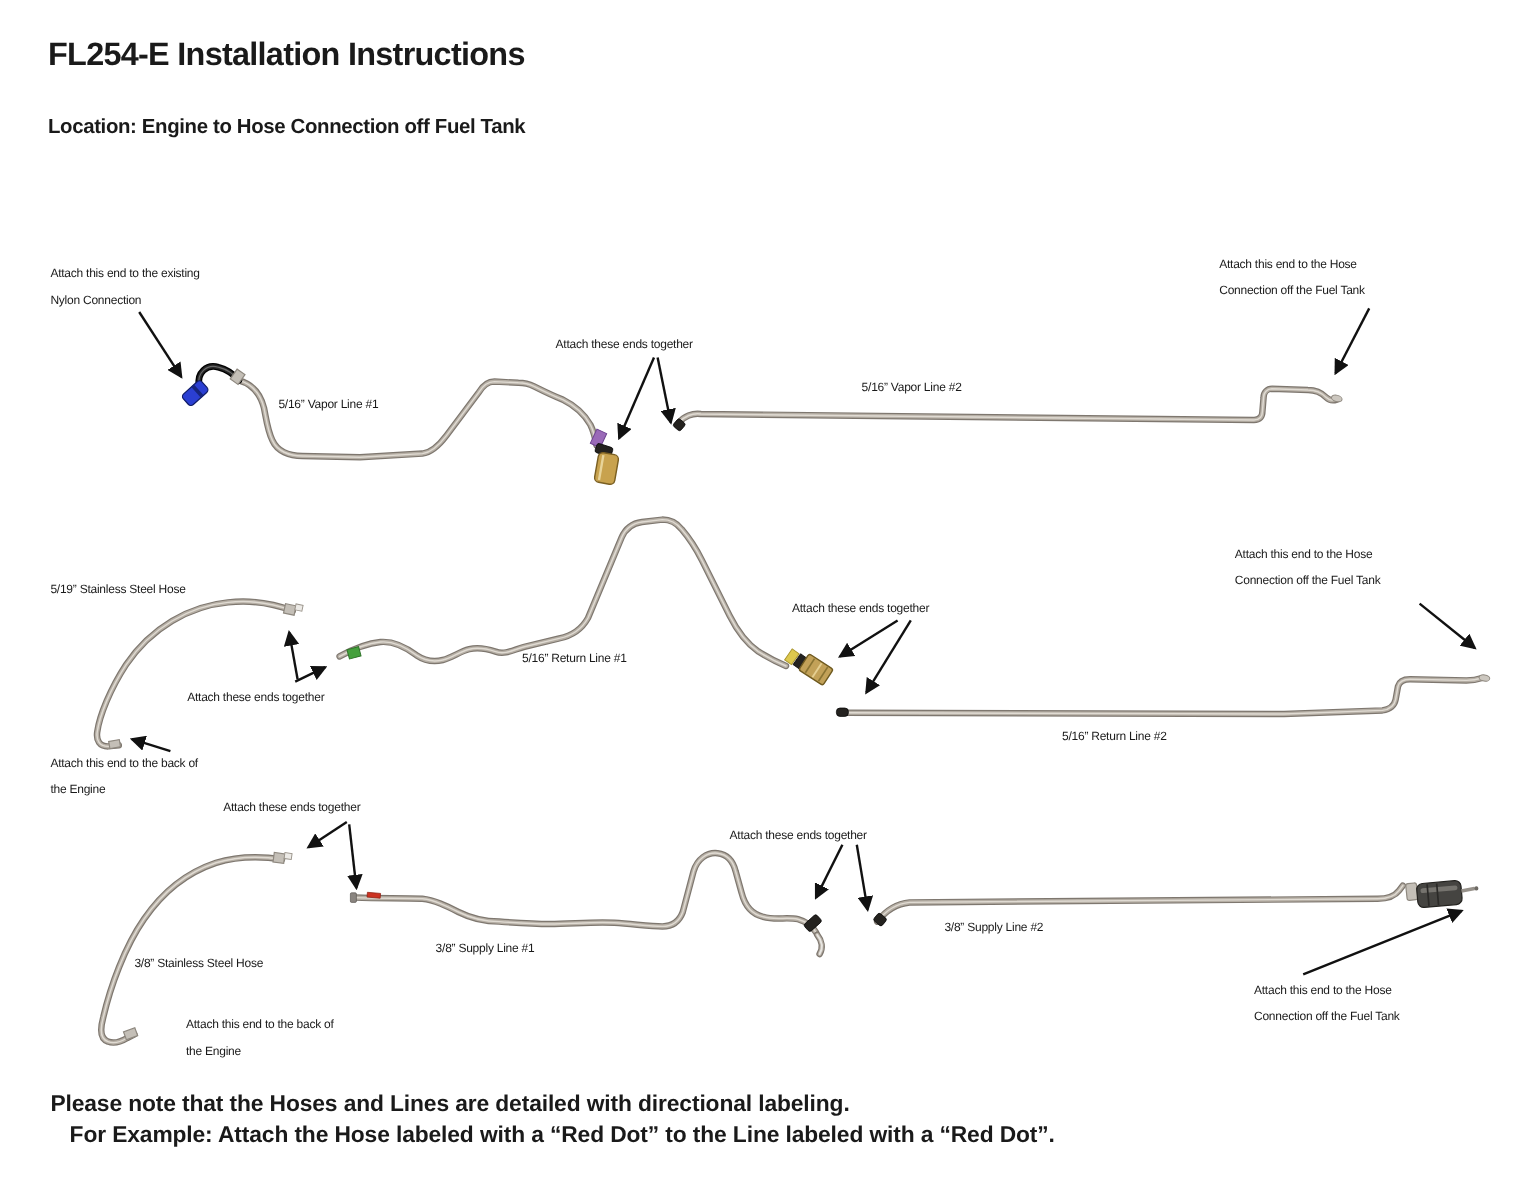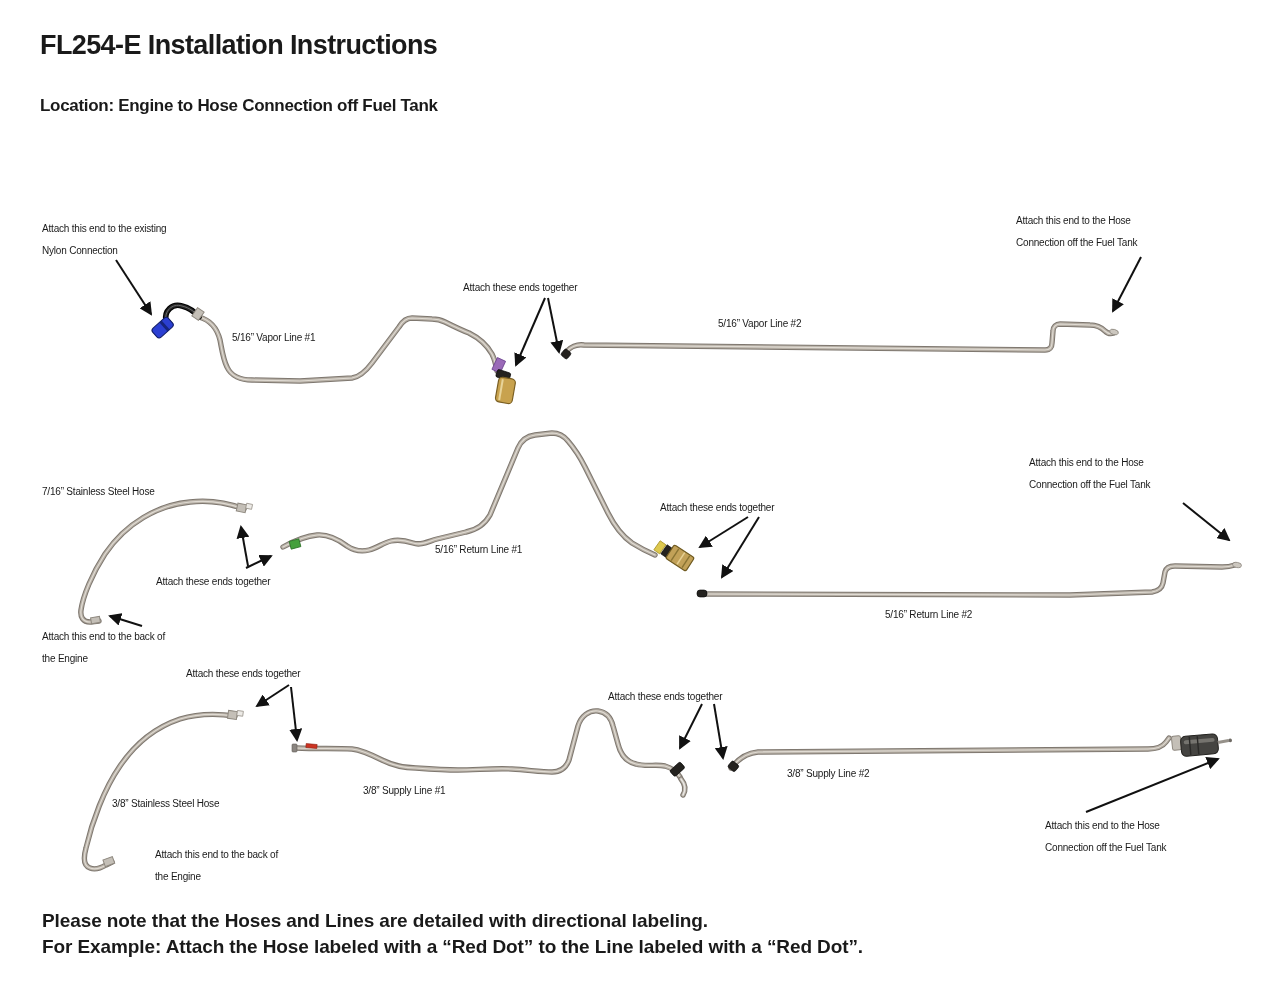--- a/index.html
+++ b/index.html
@@ -206,35 +206,35 @@
   <div class="lbl h2" style="left:40px;top:95px;">Location: Engine to Hose Connection off Fuel Tank</div>
 
   <div class="lbl" style="left:42px;top:218px;">Attach this end to the existing
 Nylon Connection</div>
   <div class="lbl" style="left:463px;top:277px;">Attach these ends together</div>
   <div class="lbl" style="left:232px;top:327px;">5/16” Vapor Line #1</div>
   <div class="lbl" style="left:718px;top:313px;">5/16” Vapor Line #2</div>
   <div class="lbl" style="left:1016px;top:210px;">Attach this end to the Hose
 Connection off the Fuel Tank</div>
 
-  <div class="lbl" style="left:42px;top:481px;">7/16” Stainless Steel Hose</div>
+  <div class="lbl" style="left:42px;top:481px;">5/19” Stainless Steel Hose</div>
   <div class="lbl" style="left:156px;top:571px;">Attach these ends together</div>
   <div class="lbl" style="left:435px;top:539px;text-align:right;">5/16” Return Line #1</div>
   <div class="lbl" style="left:660px;top:497px;">Attach these ends together</div>
   <div class="lbl" style="left:885px;top:604px;">5/16” Return Line #2</div>
   <div class="lbl" style="left:1029px;top:452px;">Attach this end to the Hose
 Connection off the Fuel Tank</div>
   <div class="lbl" style="left:42px;top:626px;">Attach this end to the back of
 the Engine</div>
 
   <div class="lbl" style="left:186px;top:663px;">Attach these ends together</div>
   <div class="lbl" style="left:112px;top:773px;margin-top:20px;">3/8” Stainless Steel Hose</div>
   <div class="lbl" style="left:363px;top:780px;">3/8” Supply Line #1</div>
   <div class="lbl" style="left:608px;top:686px;">Attach these ends together</div>
   <div class="lbl" style="left:787px;top:763px;">3/8” Supply Line #2</div>
   <div class="lbl" style="left:1045px;top:815px;">Attach this end to the Hose
 Connection off the Fuel Tank</div>
   <div class="lbl" style="left:155px;top:844px;">Attach this end to the back of
 the Engine</div>
 
   <div class="lbl footer" style="left:42px;top:910px;">Please note that the Hoses and Lines are detailed with directional labeling.</div>
-  <div class="lbl footer" style="left:42px;top:936px;">For Example: Attach the Hose labeled with a “Red Dot” to the Line labeled with a “Red Dot”.</div>
+  <div class="lbl footer" style="left:58px;top:936px;">For Example: Attach the Hose labeled with a “Red Dot” to the Line labeled with a “Red Dot”.</div>
 </div>
 
 </body></html>

